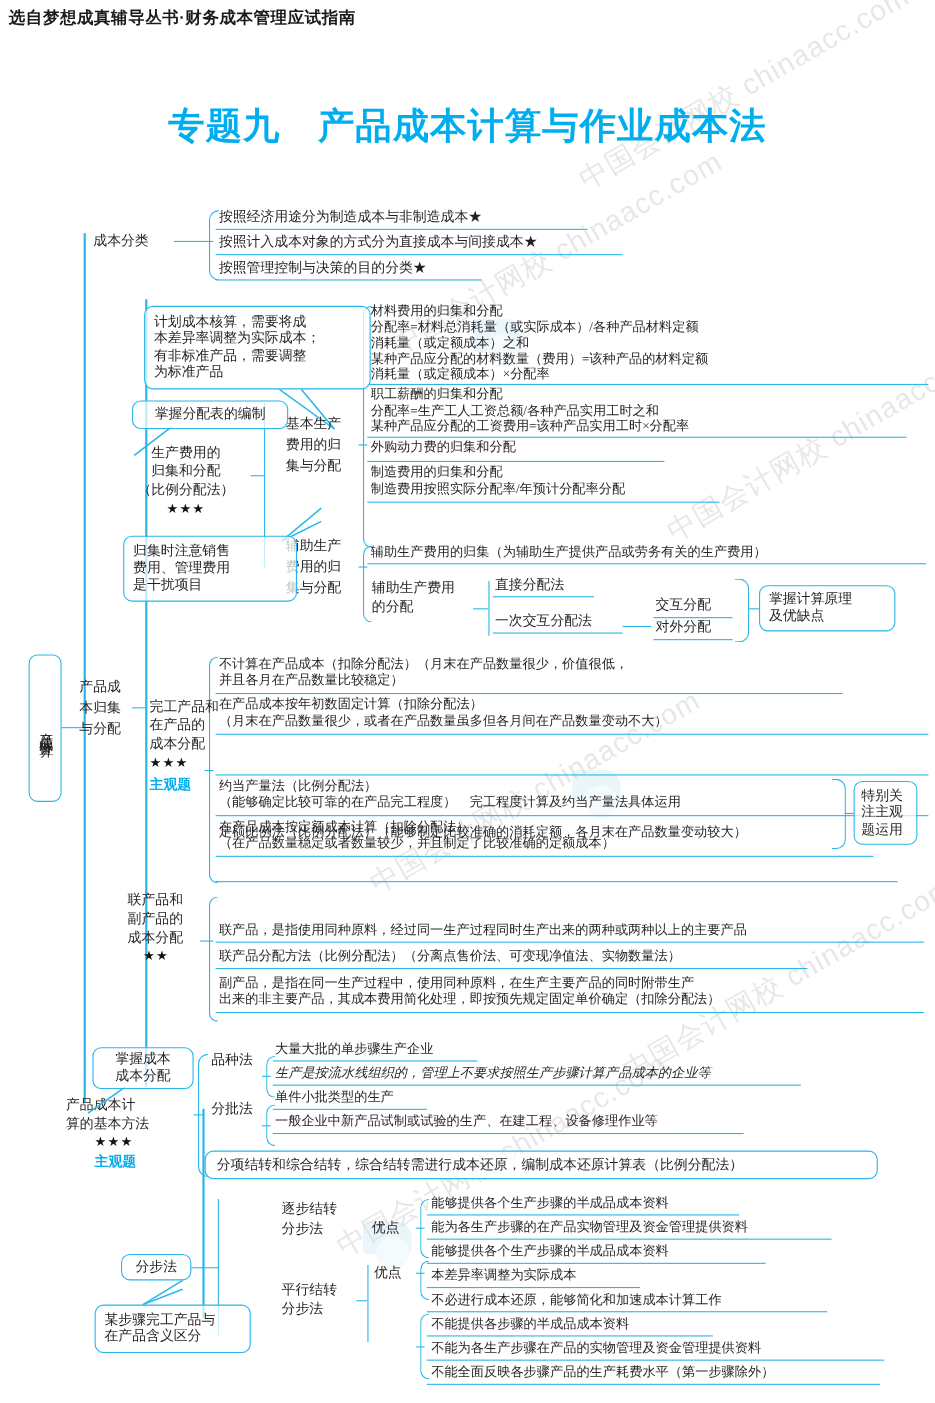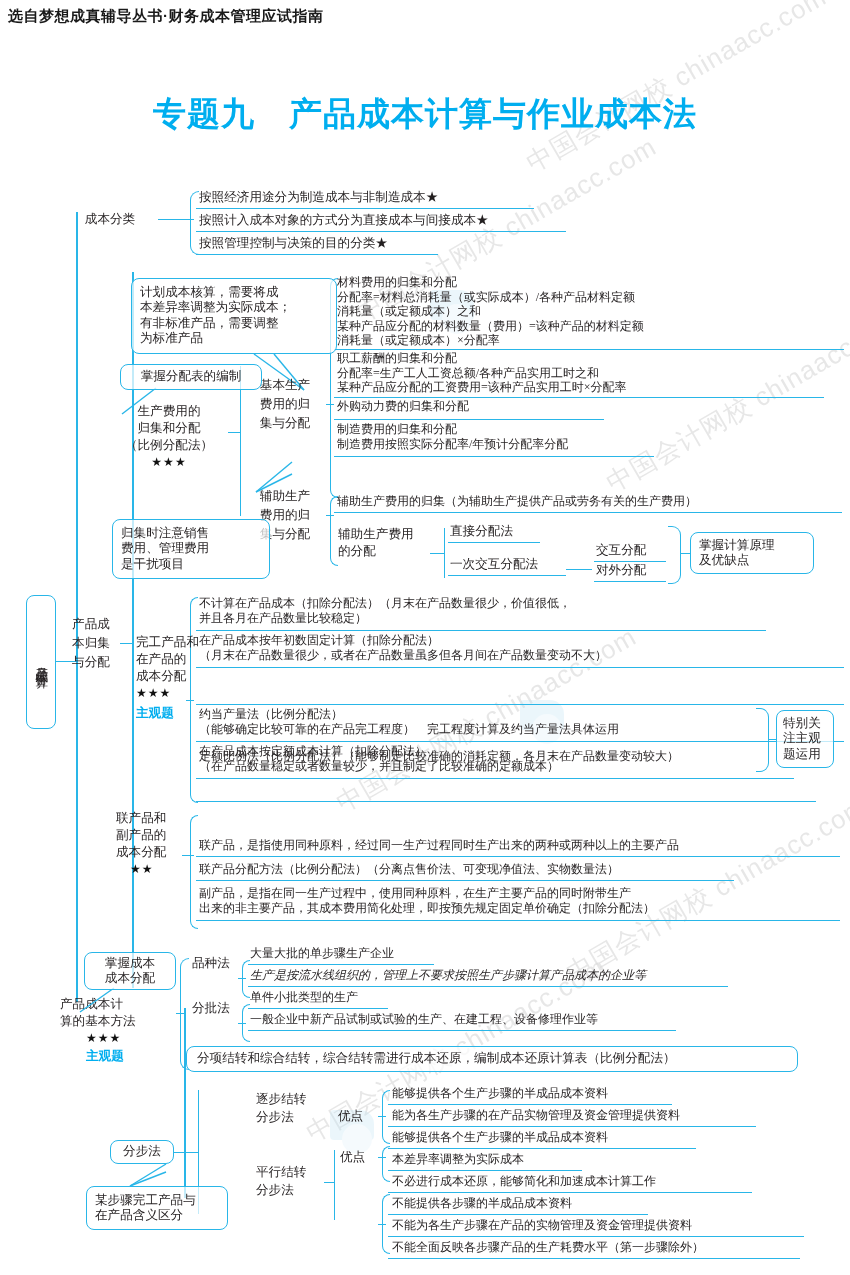--- a/index.html
+++ b/index.html
@@ -204,21 +204,21 @@
 有非标准产品，需要调整
 为标准产品</span>
   </div>
   <div class="lead" style="left:252px;top:352px;">
     <svg width="58" height="42">
         <path d="M2,2 L52,38" stroke="#29b6e8" stroke-width="1.4" fill="none"></path>
         <path d="M22,2 L52,38" stroke="#29b6e8" stroke-width="1.4" fill="none"></path>
       </svg>
   </div>
 
-  <div class="box" style="left:112px;top:487px;width:158px;height:60px;margin-top:32px;">
+  <div class="box" style="left:112px;top:487px;width:158px;height:60px;">
     <span class="bt" style="text-align:left;padding-left:8px;">归集时注意销售
 费用、管理费用
 是干扰项目</span>
   </div>
   <div class="lead" style="left:250px;top:460px;">
     <svg width="46" height="38">
         <path d="M42,2 L6,32" stroke="#29b6e8" stroke-width="1.4" fill="none"></path>
         <path d="M42,14 L6,32" stroke="#29b6e8" stroke-width="1.4" fill="none"></path>
       </svg>
   </div>

